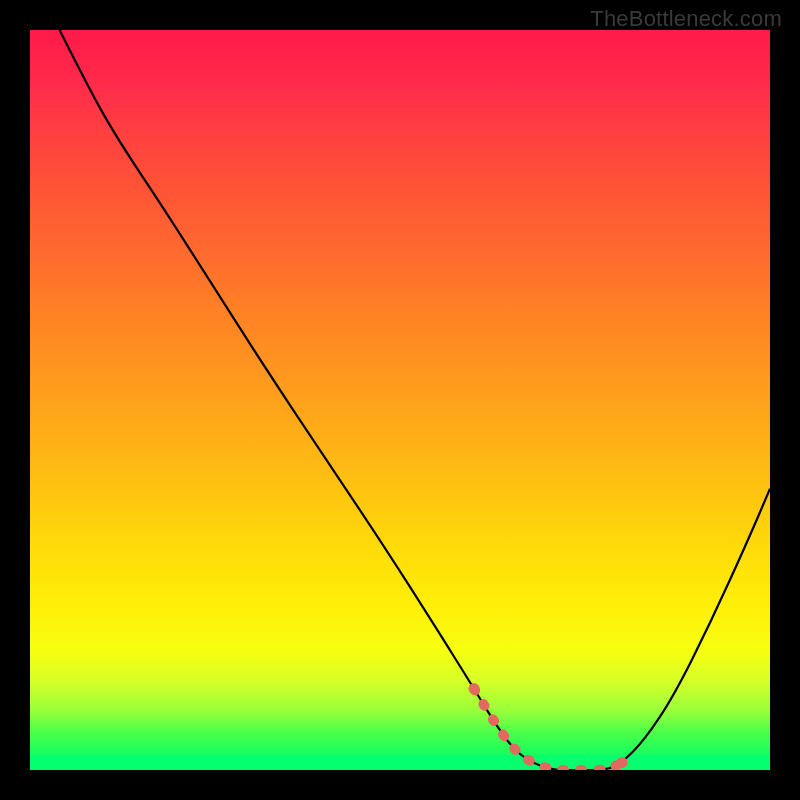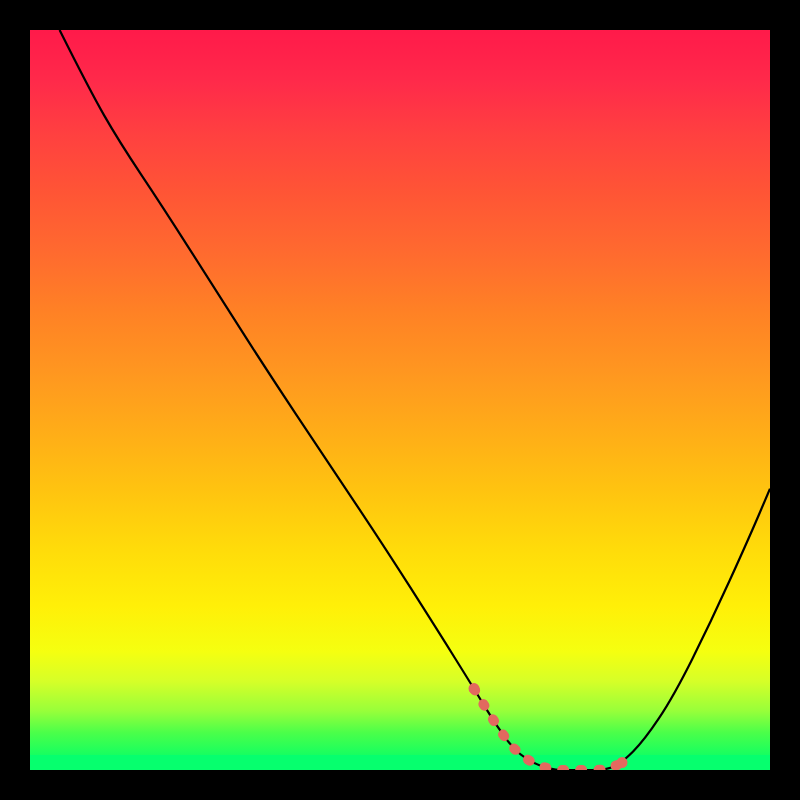--- a/index.html
+++ b/index.html
@@ -74,20 +74,21 @@
     stroke: #e2695f;
     stroke-width: 10;
     fill: none;
     stroke-linecap: round;
   }
 </style>
 </head>
 <body>
 
 <div class="container">
+  <div class="watermark">TheBottleneck.com</div>
 
   <div class="plot-area">
     <div class="gradient-bg"></div>
     <div class="bottom-band"></div>
 
     <svg class="curve-svg" viewBox="0 0 740 740" preserveAspectRatio="none">
       <path id="main-curve" fill="none" stroke="#000" stroke-width="2.2" d="M 29.6 0 Q 59.2 59.19999999999993 74 85.09999999999997 Q 88.8 111 111 144.3 Q 133.2 177.60000000000002 159.1 218.3 Q 185 259 210.9 299.7 Q 236.8 340.4 266.4 384.79999999999995 Q 296 429.2 325.6 473.6 Q 355.2 518 381.1 558.7 Q 407.00000000000006 599.4 425.5 629 Q 444 658.6 455.1 677.1 Q 466.2 695.6 477.3 710.4000000000001 Q 488.40000000000003 725.2 503.20000000000005 732.6 Q 518 740 532.8 740 Q 547.6 740 562.4000000000001 740 Q 577.2 740 584.6 736.3 Q 592 732.6 603.0999999999999 721.5 Q 614.1999999999999 710.4 629 688.2 Q 643.8 666 662.3 629 Q 680.8000000000001 592 699.3 551.3 Q 717.8 510.6 728.9 484.70000000000005 L 740 458.8"></path>
       <path id="trough-highlight" class="trough-segment" fill="none" stroke="#e2695f" stroke-width="11" stroke-linecap="round" stroke-dasharray="2 16" d="M 444 658.6 Q 466.2 695.6 477.3 710.4000000000001 Q 488.40000000000003 725.2 503.20000000000005 732.6 Q 518 740 532.8 740 Q 547.6 740 562.4000000000001 740 Q 577.2 740 584.6 736.3 L 592 732.6"></path>
       <path id="trough-highlight-solid" fill="none" stroke="#e2695f" stroke-width="11" stroke-linecap="round" d="M 444 658.6 L 444.01 658.6 M 592 732.6 L 592.01 732.6"></path>
     </svg>

